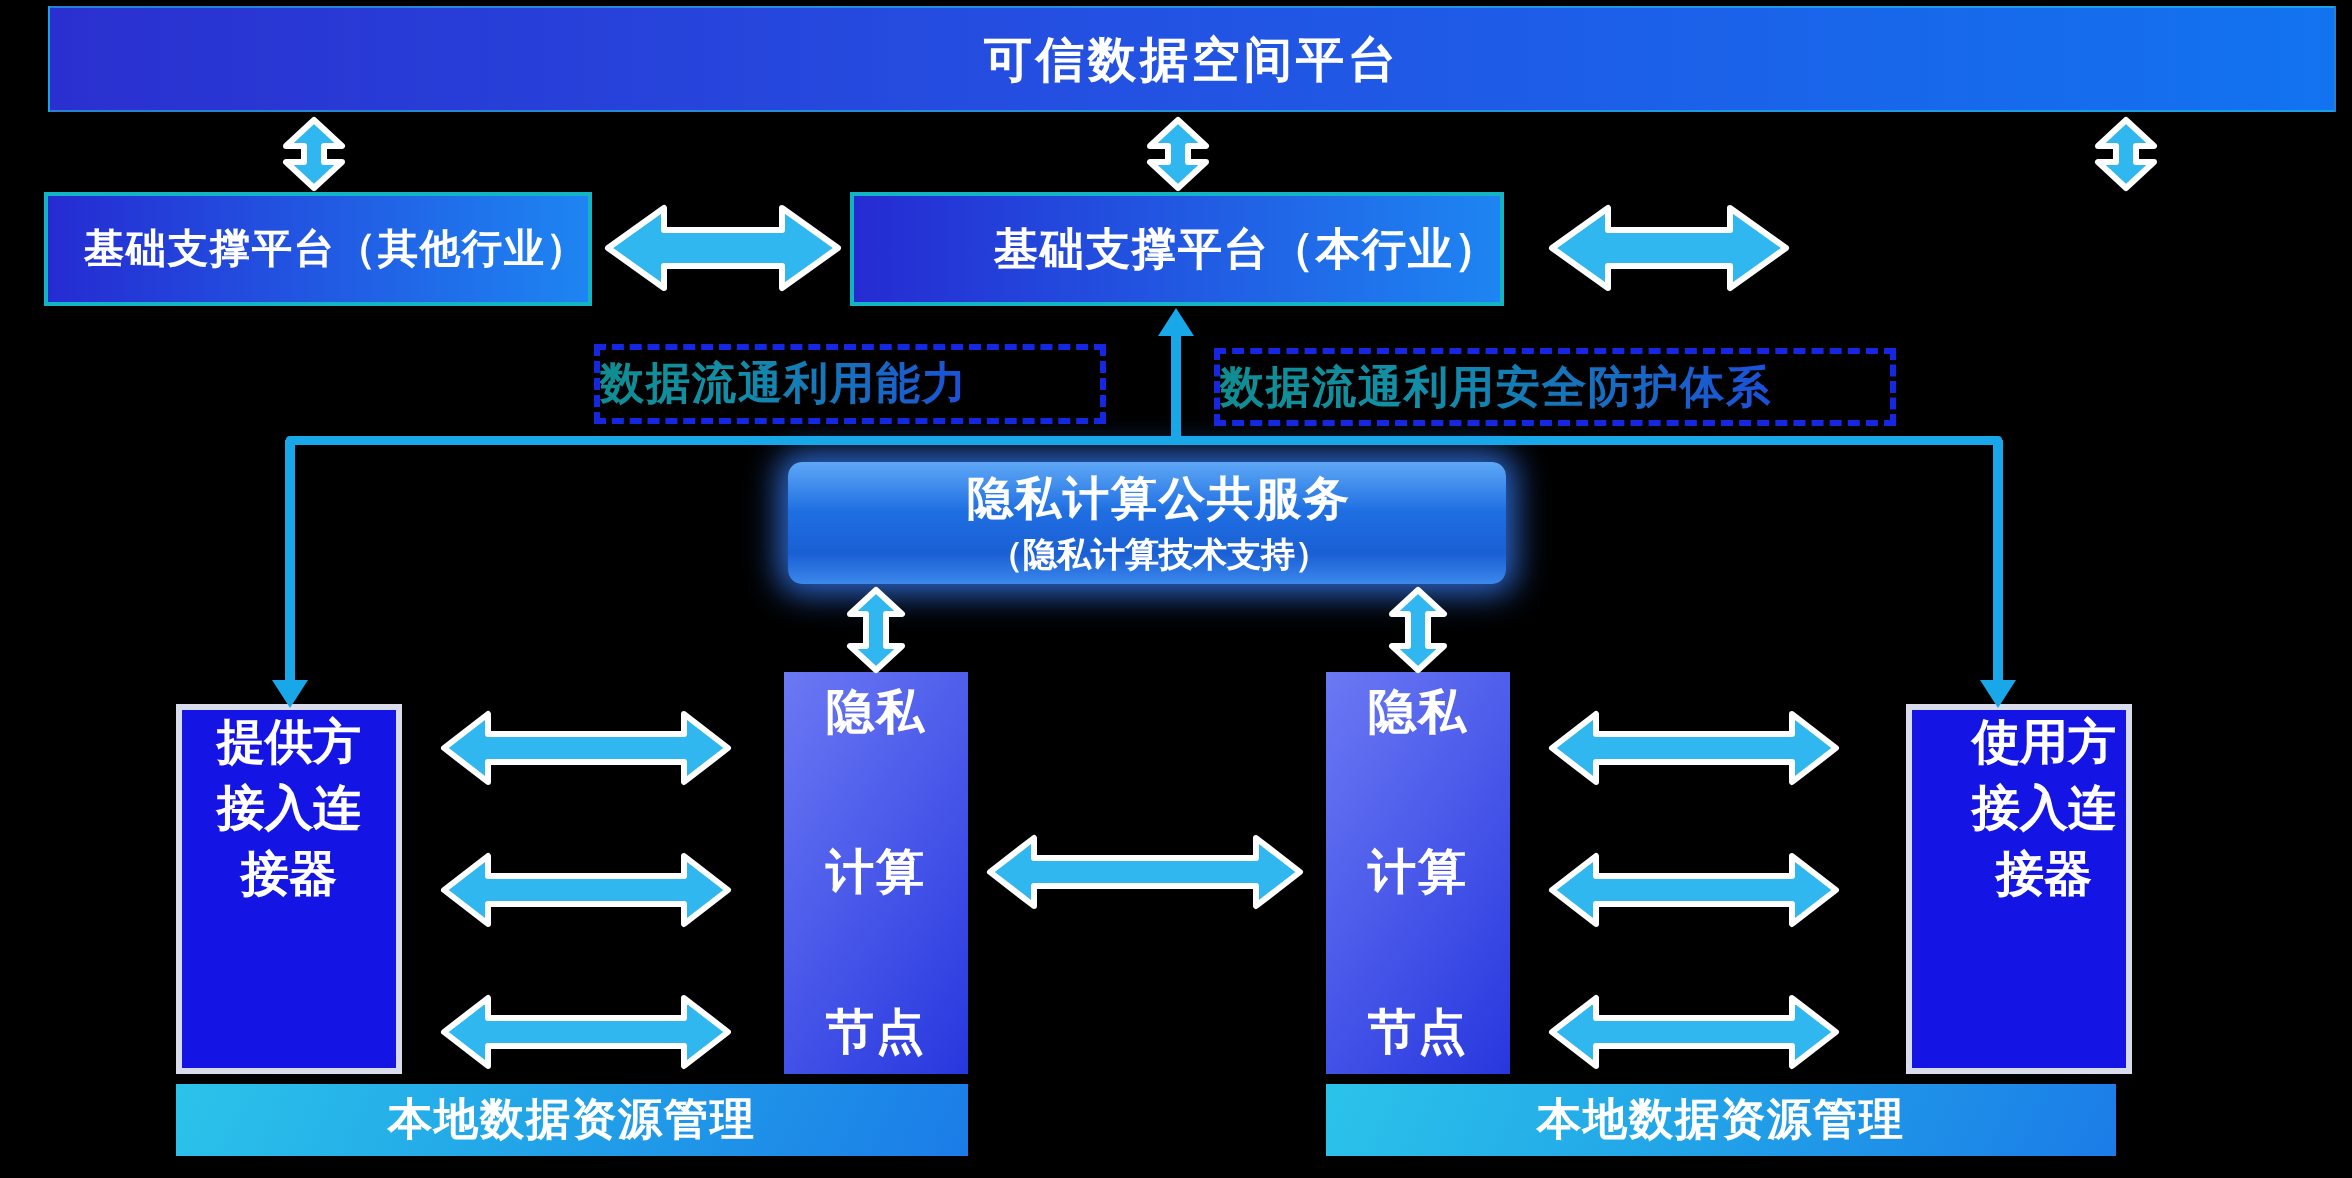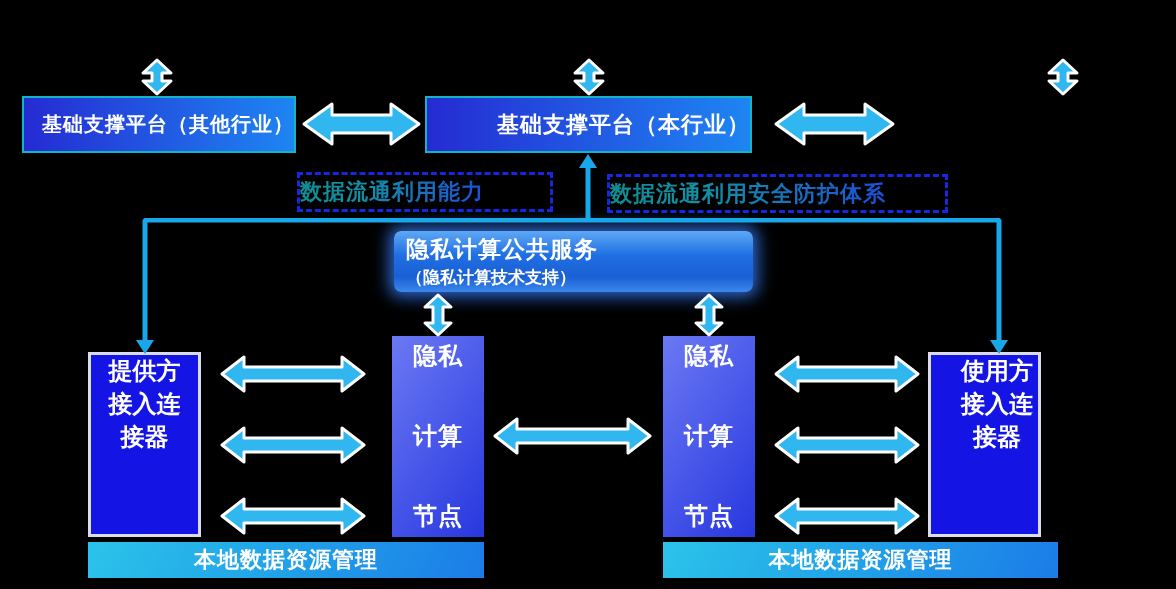--- a/index.html
+++ b/index.html
@@ -38,21 +38,21 @@
   .grad-text{
     background:linear-gradient(90deg,#0f8d92 0%,#128fa6 35%,#1b50d8 100%);
     -webkit-background-clip:text;background-clip:text;
     color:transparent;-webkit-text-fill-color:transparent;
   }
   
   .service{
     left:394px;top:231px;width:359px;height:61px;border-radius:7px;
     background:linear-gradient(180deg,#5ea8f6 0%,#1f6fe2 40%,#1a5fd4 75%,#3c88ec 100%);
     box-shadow:0 0 16px 5px rgba(52,120,238,.85);
-    display:flex;flex-direction:column;align-items:flex-start;justify-content:center;
+    display:flex;flex-direction:column;align-items:center;justify-content:center;
     color:#fff;font-weight:bold;padding-left:12px;
   }
   .service .t1{font-size:23px;letter-spacing:1px;}
   .service .t2{font-size:17px;margin-top:1px;}
   
   .node{
     top:336px;height:201px;width:92px;
     background:linear-gradient(125deg,#6b79f4 0%,#2737de 100%);
     display:flex;flex-direction:column;align-items:center;justify-content:center;
     color:#fff;font-weight:bold;font-size:24px;line-height:33px;letter-spacing:1px;gap:47px;
@@ -60,39 +60,42 @@
   .node-left{left:392px;}
   .node-right{left:663px;}
   
   .conn{
     top:352px;height:185px;width:113px;
     background:#1414e4;border:3px solid #d8dcec;
     display:flex;flex-direction:column;align-items:center;justify-content:flex-start;
     color:#fff;font-weight:bold;font-size:24px;line-height:33px;
   }
   .conn-provider{left:88px;}
-  .conn-consumer{left:928px;padding-left:25px;}
+  .conn-consumer{left:953px;padding-left:25px;}
   
   .bar{
     top:542px;height:36px;
     background:linear-gradient(115deg,#2bc3ea 0%,#22a5e8 45%,#1b7ce8 100%);
     display:flex;align-items:center;justify-content:center;
     color:#fff;font-weight:bold;font-size:22px;letter-spacing:1px;
   }
   .bar-left{left:88px;width:396px;}
   .bar-right{left:663px;width:395px;}
   svg.overlay{position:absolute;left:0;top:0;pointer-events:none;}
   .oa{fill:#30b7f0;stroke:#ffffff;stroke-width:3;stroke-linejoin:round;}
   .pl{fill:#18a7e9;}
 </style>
 </head>
 <body>
 
 <div class="canvas">
 
+  <div class="abs banner">
+    <span>可信数据空间平台</span>
+  </div>
 
   <div class="abs plat plat-left">
     <span>基础支撑平台（其他行业）</span>
   </div>
   <div class="abs plat plat-center">
     <span>基础支撑平台（本行业）</span>
   </div>
 
   <div class="abs dashed dashed-left">
     <span class="grad-text">数据流通利用能力</span>

